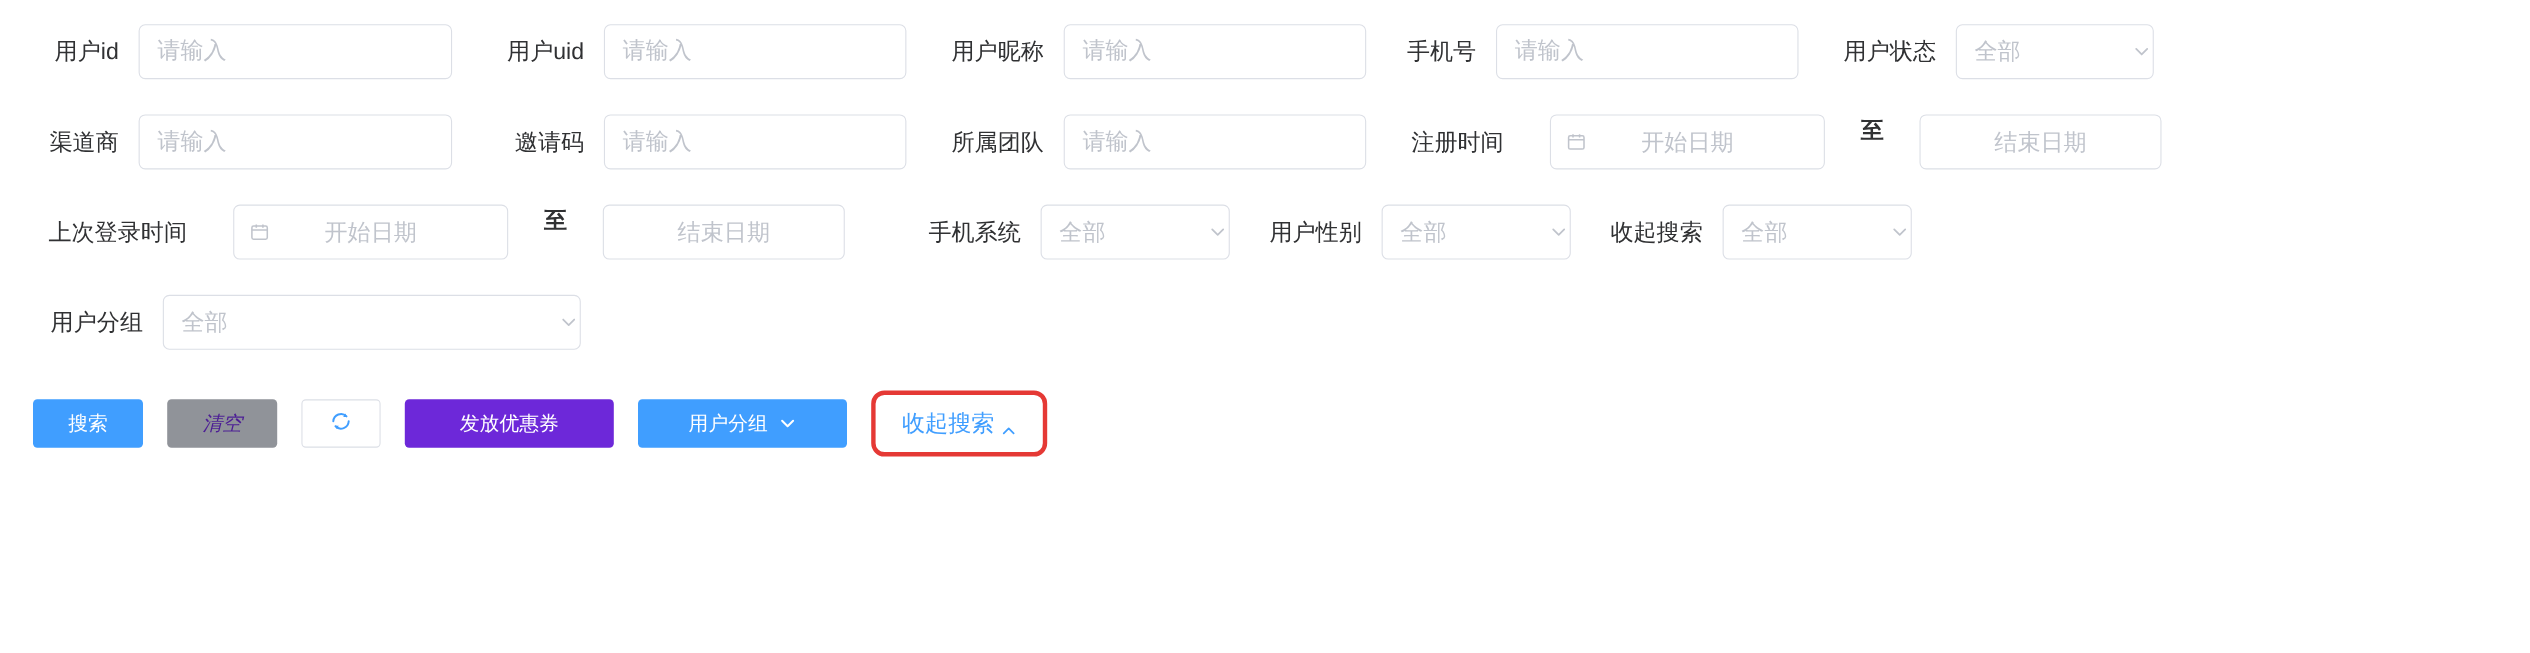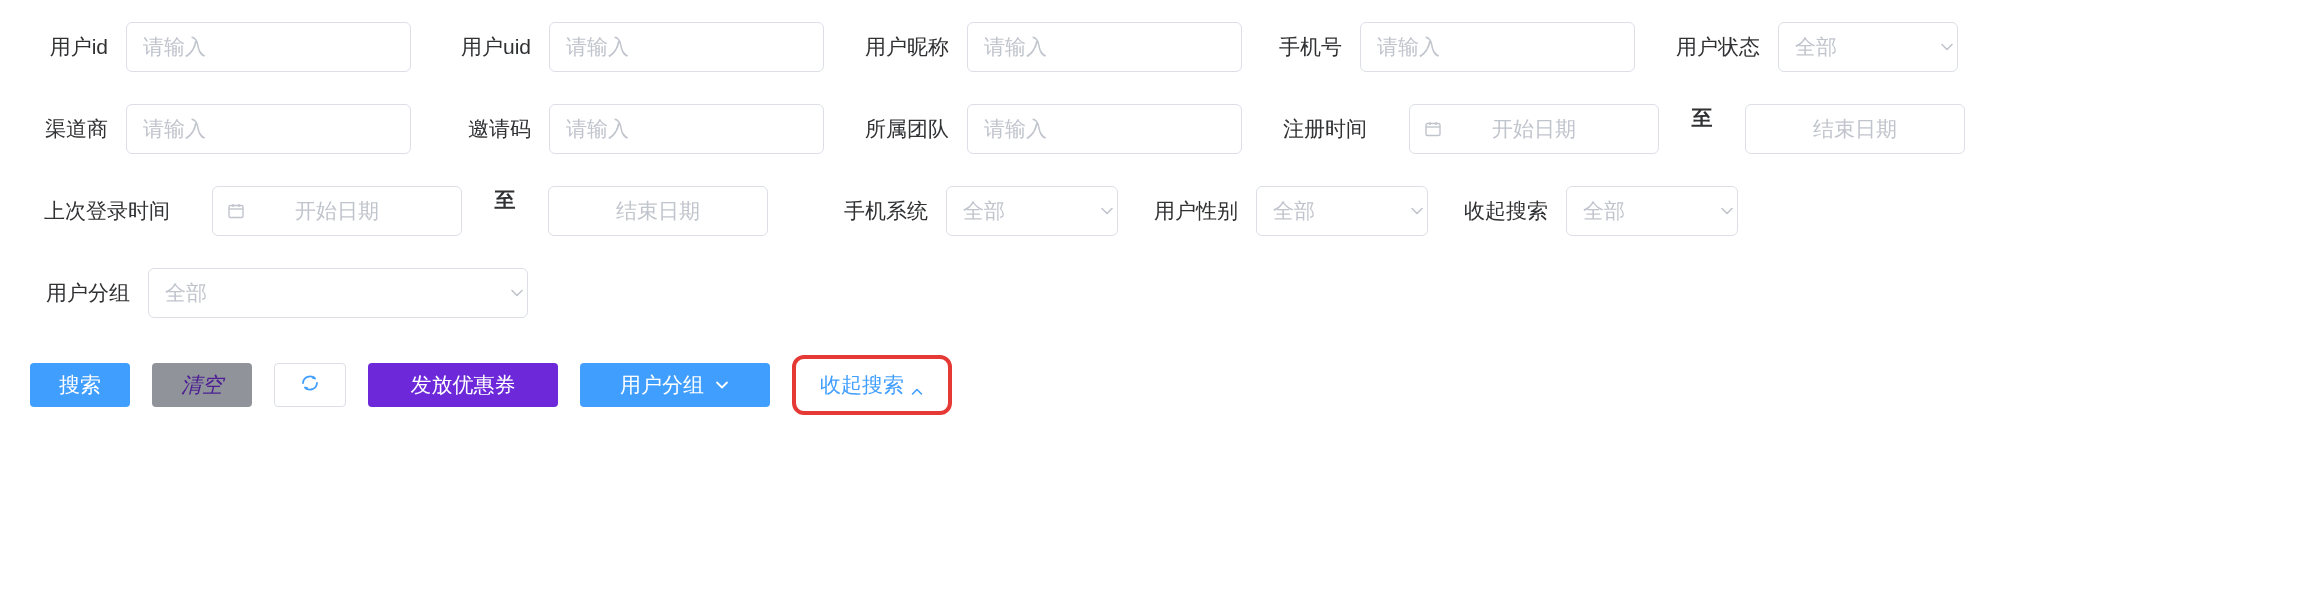--- a/index.html
+++ b/index.html
@@ -91,21 +91,21 @@
     .btn-row {
       display: flex;
       align-items: center;
       padding: 25px 30px 0 30px;
       gap: 22px;
     }
     .btn {
       height: 44px;
       border: none;
       border-radius: 4px;
-      font-size: 21px;
+      font-size: 18px;
       cursor: pointer;
       display: inline-flex;
       align-items: center;
       justify-content: center;
       padding: 0 28px;
       min-width: 100px;
     }
     .btn-primary {
       background: #409eff;
       color: #fff;

